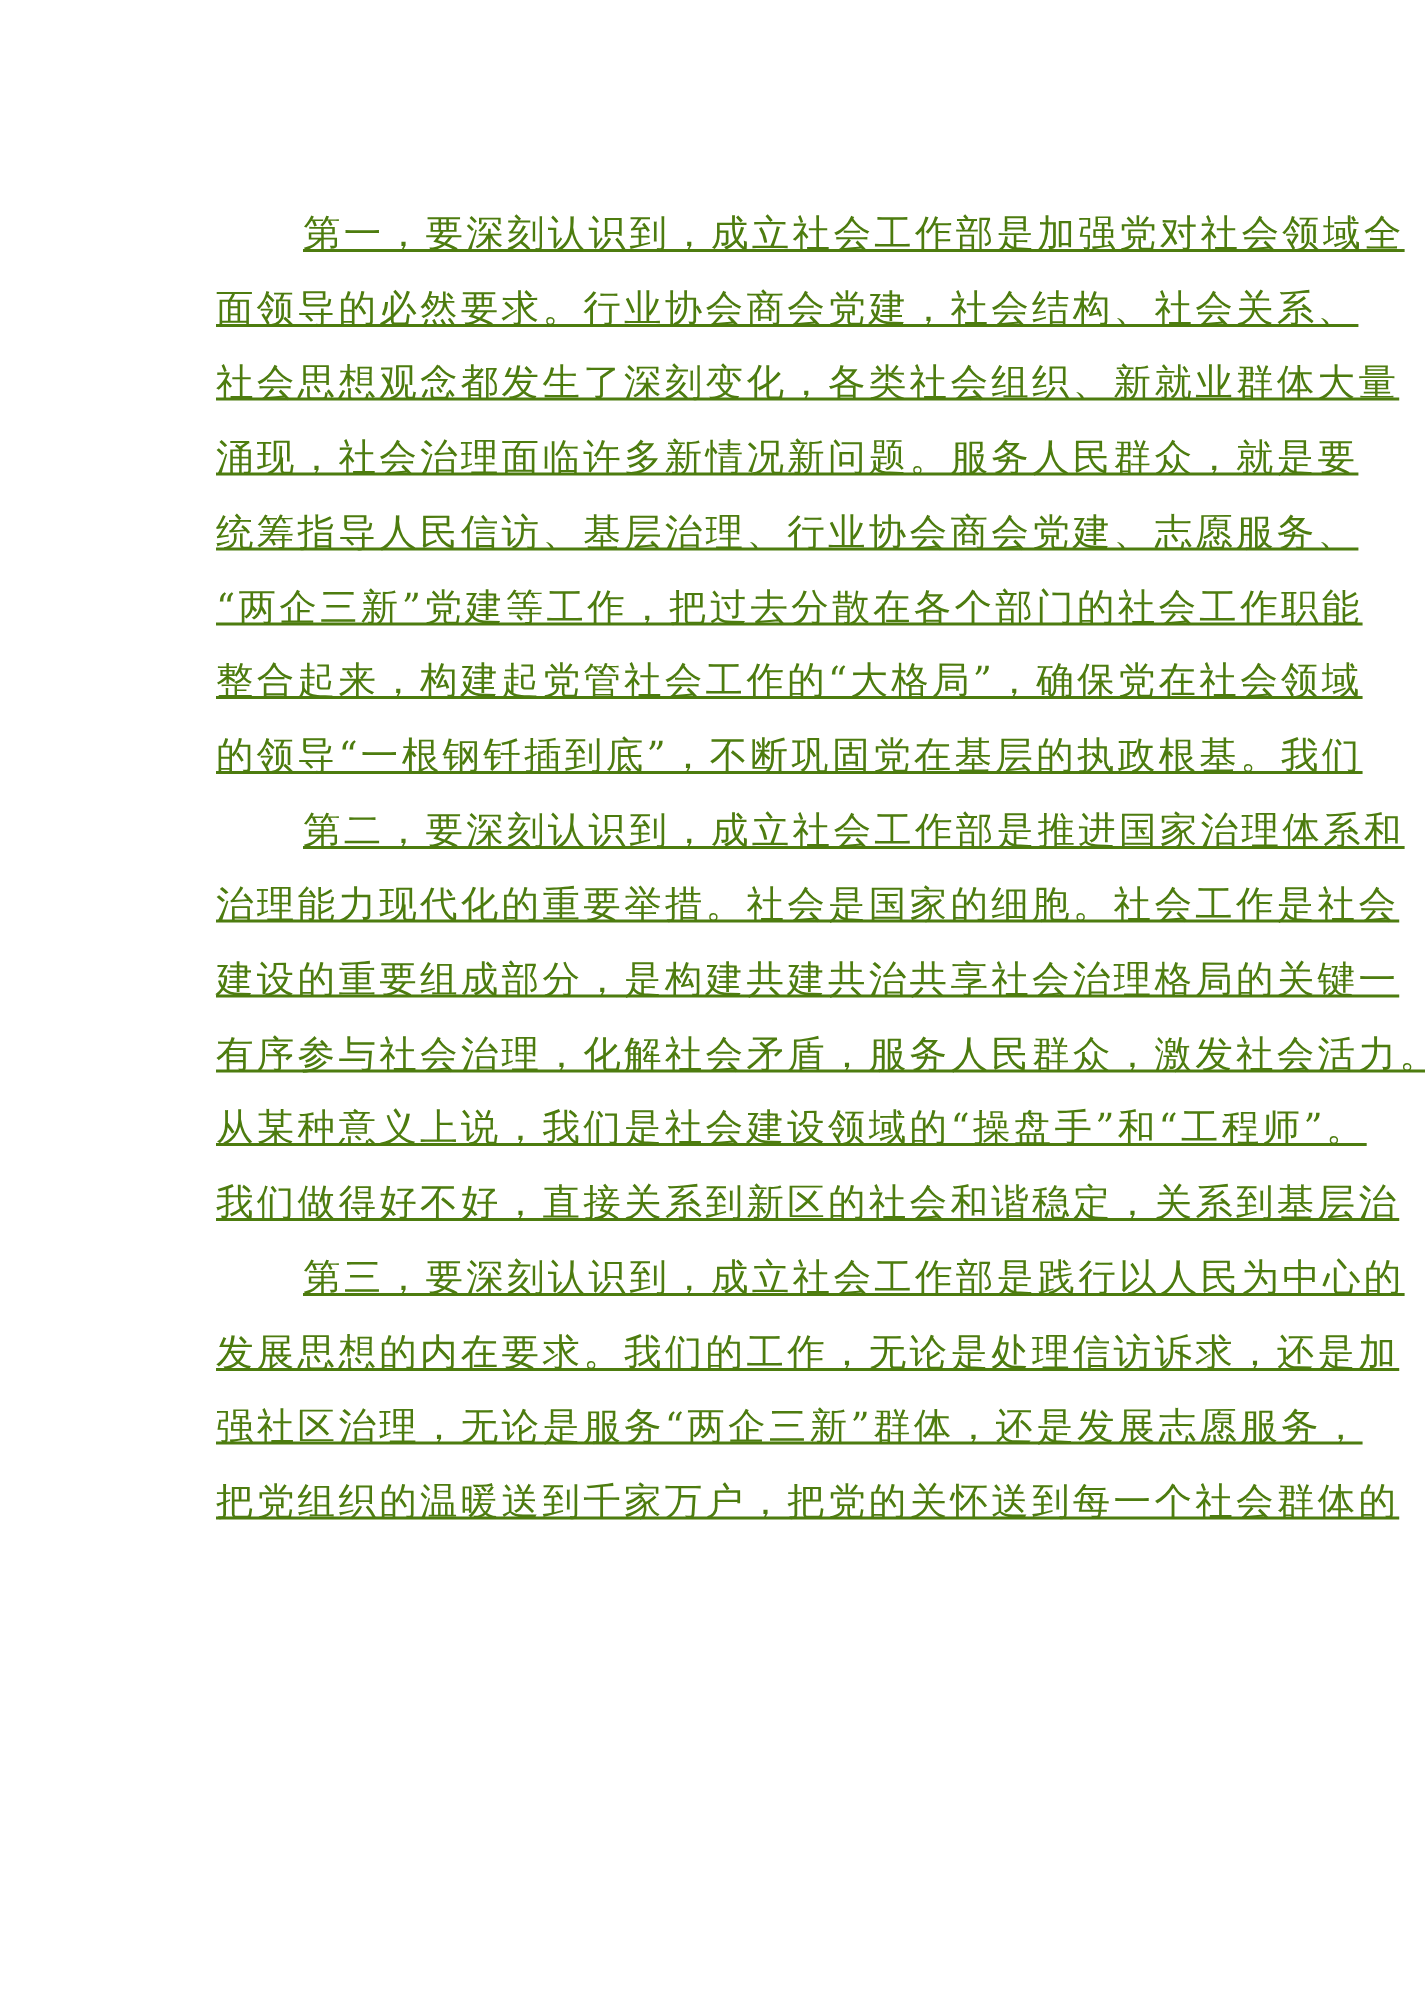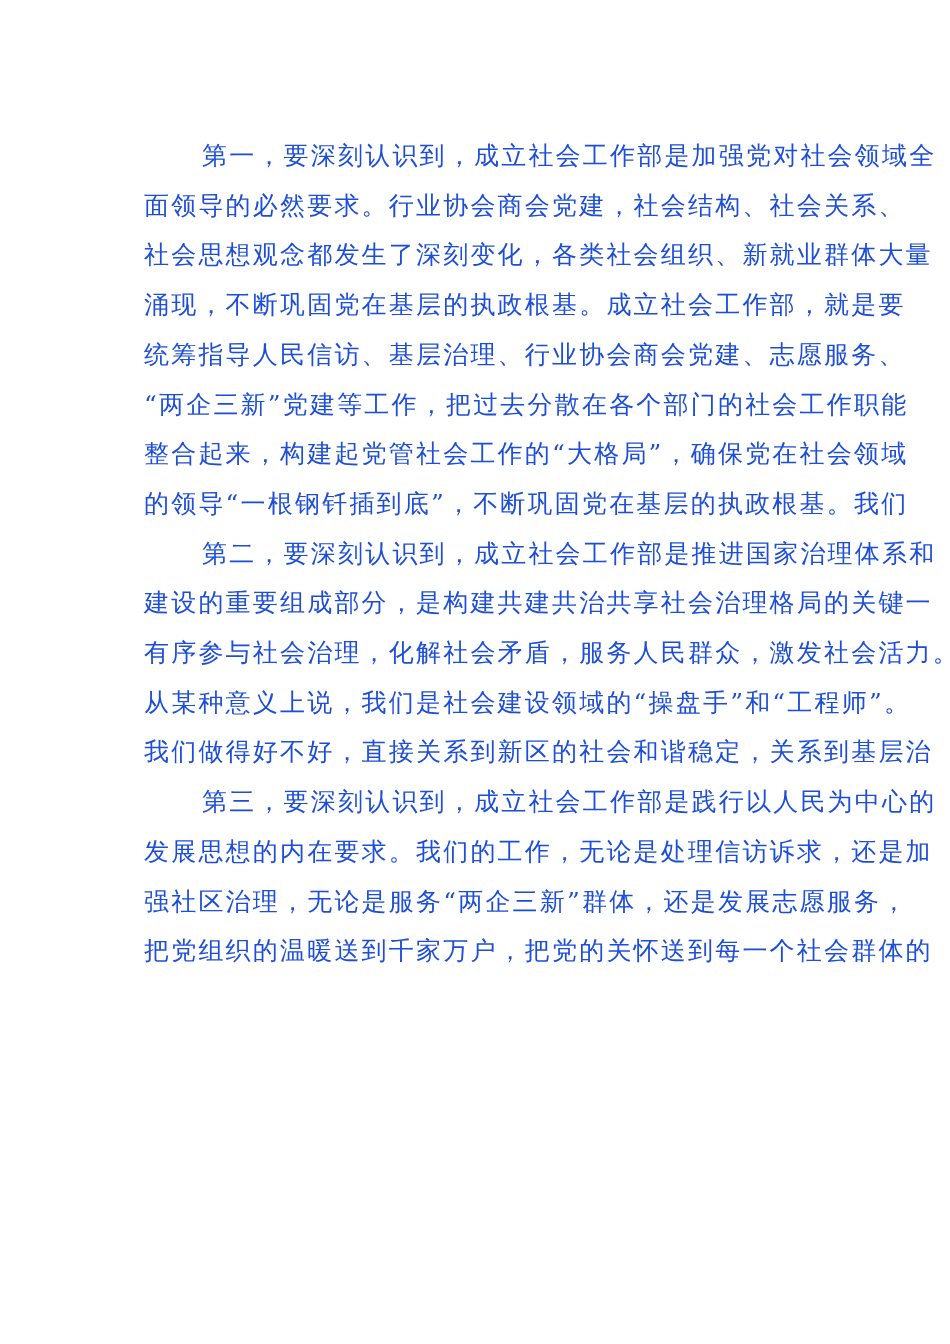--- a/index.html
+++ b/index.html
@@ -11,26 +11,27 @@
       width: 950px;
       height: 1344px;
       overflow: hidden;
       position: relative;
     }
     .page {
       position: absolute;
       left: 144px;
       top: 131px;
       width: 680px;
-      color: #1d4ed8;
+      color: #4d7c0f;
       font-family: "DejaVu Serif", "Liberation Serif", serif;
       font-size: 25px;
       line-height: 49.7px;
       letter-spacing: 2.2px;
       text-align: justify;
+      text-decoration: underline;
     }
     .para {
       margin: 0;
       text-indent: 2.3em;
     }
     .line {
       display: block;
       white-space: nowrap;
       text-indent: 0;
     }
@@ -40,29 +41,30 @@
   </style>
 </head>
 <body>
 
 <div class="page">
 
   <p class="para" style="text-indent:0">
     <span class="line first">第一，要深刻认识到，成立社会工作部是加强党对社会领域全</span>
     <span class="line">面领导的必然要求。行业协会商会党建，社会结构、社会关系、</span>
     <span class="line">社会思想观念都发生了深刻变化，各类社会组织、新就业群体大量</span>
-    <span class="line">涌现，不断巩固党在基层的执政根基。成立社会工作部，就是要</span>
+    <span class="line">涌现，社会治理面临许多新情况新问题。服务人民群众，就是要</span>
     <span class="line">统筹指导人民信访、基层治理、行业协会商会党建、志愿服务、</span>
     <span class="line">“两企三新”党建等工作，把过去分散在各个部门的社会工作职能</span>
     <span class="line">整合起来，构建起党管社会工作的“大格局”，确保党在社会领域</span>
     <span class="line">的领导“一根钢钎插到底”，不断巩固党在基层的执政根基。我们</span>
   </p>
 
   <p class="para" style="text-indent:0">
     <span class="line first">第二，要深刻认识到，成立社会工作部是推进国家治理体系和</span>
+    <span class="line">治理能力现代化的重要举措。社会是国家的细胞。社会工作是社会</span>
     <span class="line">建设的重要组成部分，是构建共建共治共享社会治理格局的关键一</span>
     <span class="line">有序参与社会治理，化解社会矛盾，服务人民群众，激发社会活力。</span>
     <span class="line">从某种意义上说，我们是社会建设领域的“操盘手”和“工程师”。</span>
     <span class="line">我们做得好不好，直接关系到新区的社会和谐稳定，关系到基层治</span>
   </p>
 
   <p class="para" style="text-indent:0">
     <span class="line first">第三，要深刻认识到，成立社会工作部是践行以人民为中心的</span>
     <span class="line">发展思想的内在要求。我们的工作，无论是处理信访诉求，还是加</span>
     <span class="line">强社区治理，无论是服务“两企三新”群体，还是发展志愿服务，</span>

